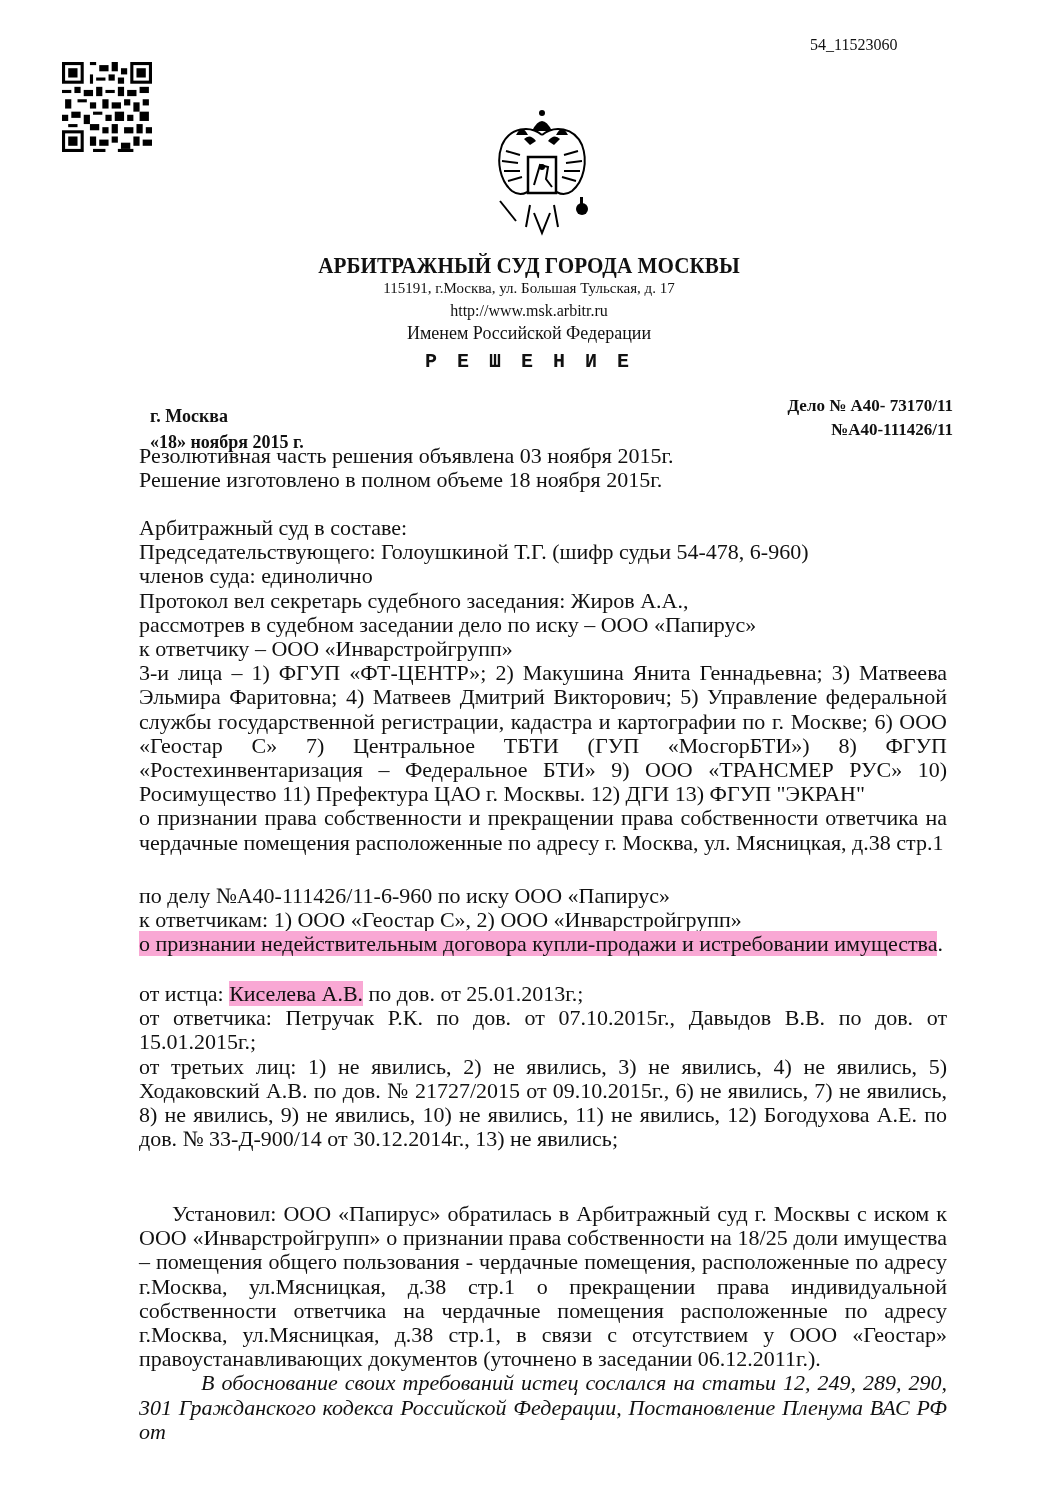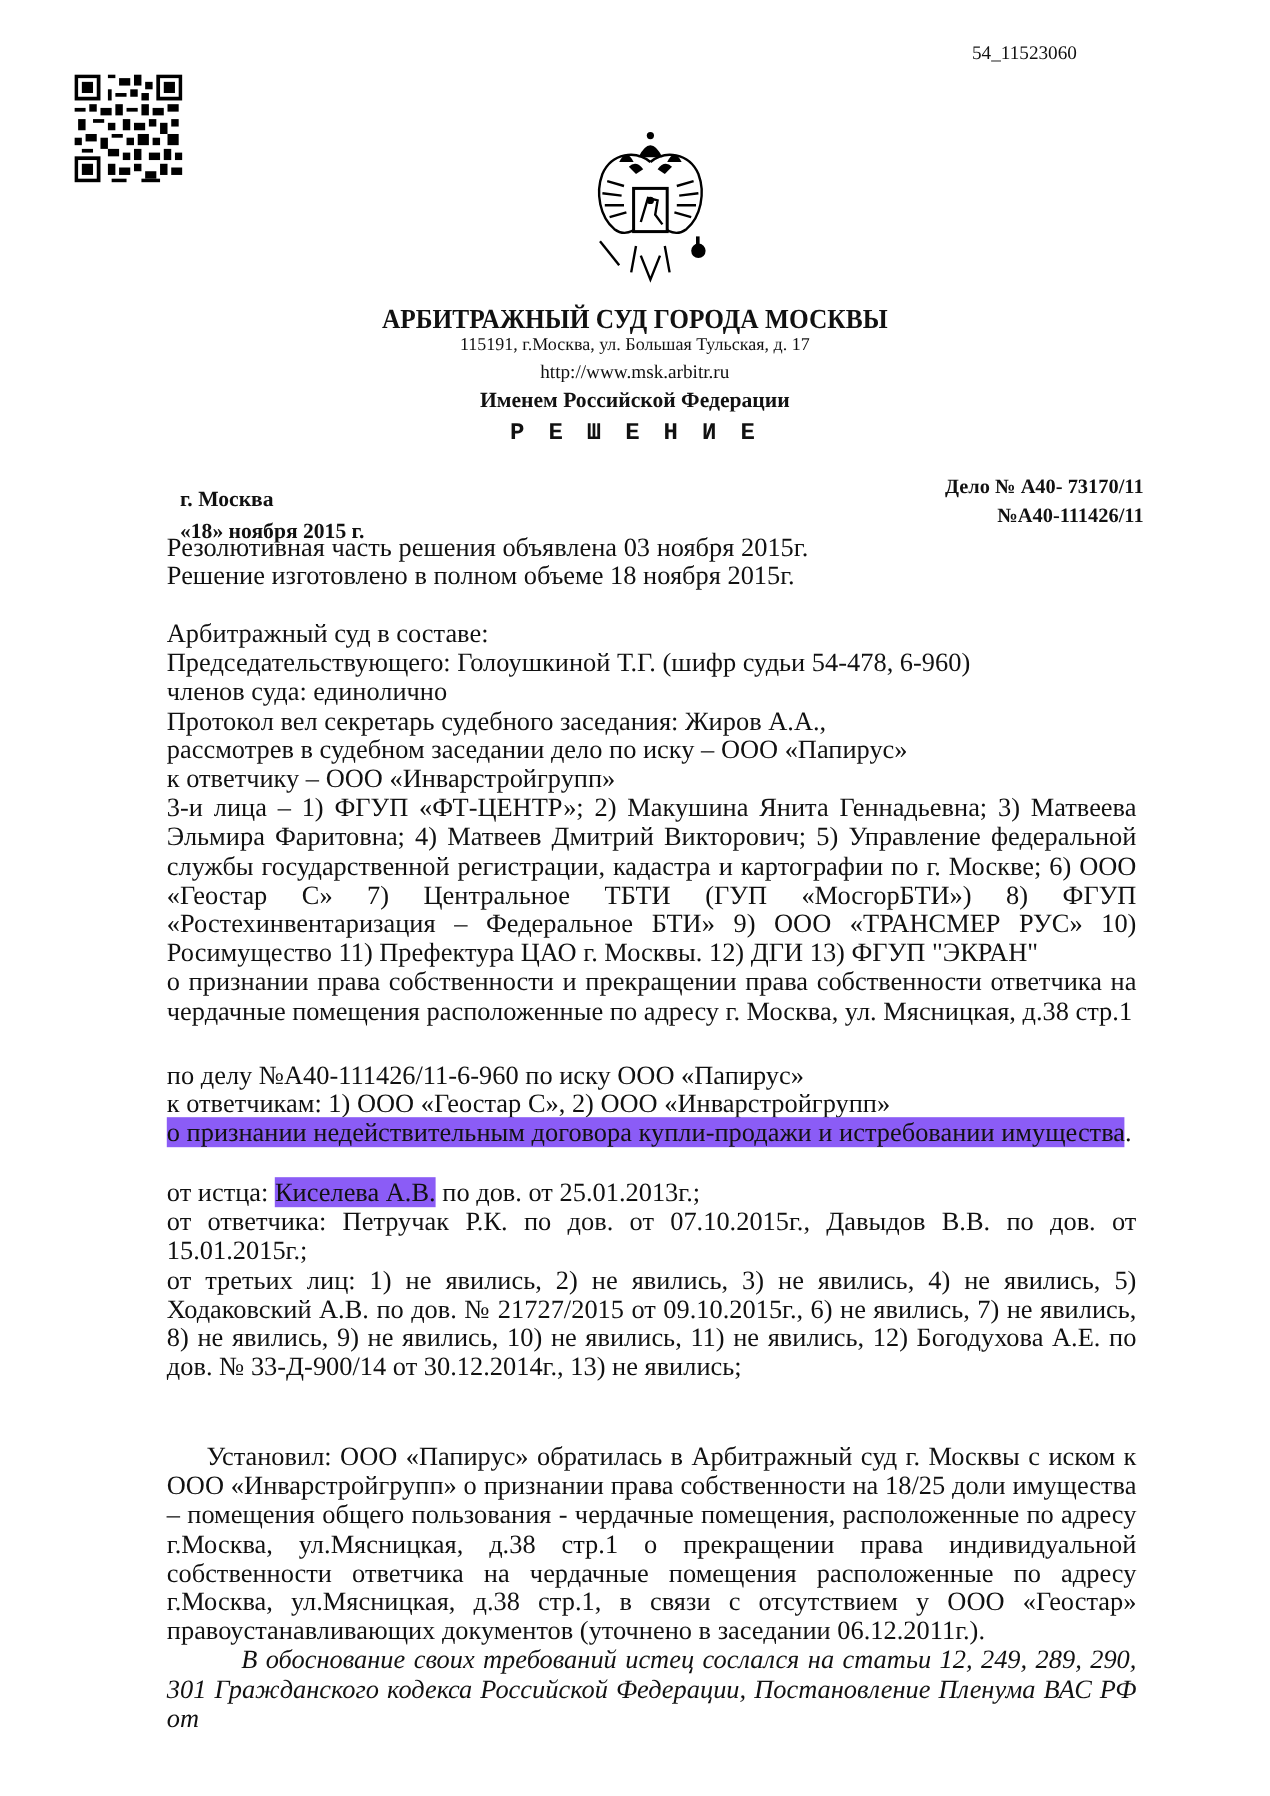--- a/index.html
+++ b/index.html
@@ -5,29 +5,29 @@
   html, body { margin: 0; padding: 0; background: #ffffff; }
   body { width: 1058px; height: 1497px; position: relative; overflow: hidden;
          font-family: "Liberation Serif", "DejaVu Serif", serif; color: #111; }
   .qr { position: absolute; left: 62px; top: 62px; width: 90px; height: 90px; }
   .doc-id { position: absolute; left: 810px; top: 36px; font-size: 16px; }
   .emblem { position: absolute; left: 490px; top: 105px; width: 104px; height: 132px; }
   .header { position: absolute; left: 0; width: 1058px; text-align: center; }
   .court { top: 253px; font-size: 23px; font-weight: bold; transform: scaleX(0.92); }
   .addr { top: 280px; font-size: 15px; }
   .url { top: 302px; font-size: 16px; }
-  .name { top: 323px; font-size: 18px; font-weight: bold; }
+  .name { top: 323px; font-size: 18px; font-weight: normal; }
   .decision { top: 350px; font-size: 20px; font-weight: bold; letter-spacing: 4px; font-family: Liberation Mono, monospace; }
   .left-b { position: absolute; left: 150px; font-weight: bold; font-size: 18px; margin-top: 36px; }
   .right-b { position: absolute; right: 105px; font-weight: bold; font-size: 17px; text-align: right; }
   .body-text { position: absolute; left: 139px; width: 808px; font-size: 22px; line-height: 24.2px; }
   .j { text-align: justify; text-align-last: left; }
   .line { display: block; }
   b { font-weight: normal; }
-  .hl { background: #8b5cf6; }
+  .hl { background: #f9a8d4; }
   .indent1 { text-indent: 33px; }
   .indent2 { text-indent: 62px; font-style: italic; }
 </style>
 </head>
 <body>
 
 <svg class="qr" viewBox="0 0 29 29">
   <rect width="29" height="29" fill="#fff"></rect>
   <g fill="#000">
     <rect x="0" y="0" width="7" height="7"></rect>

